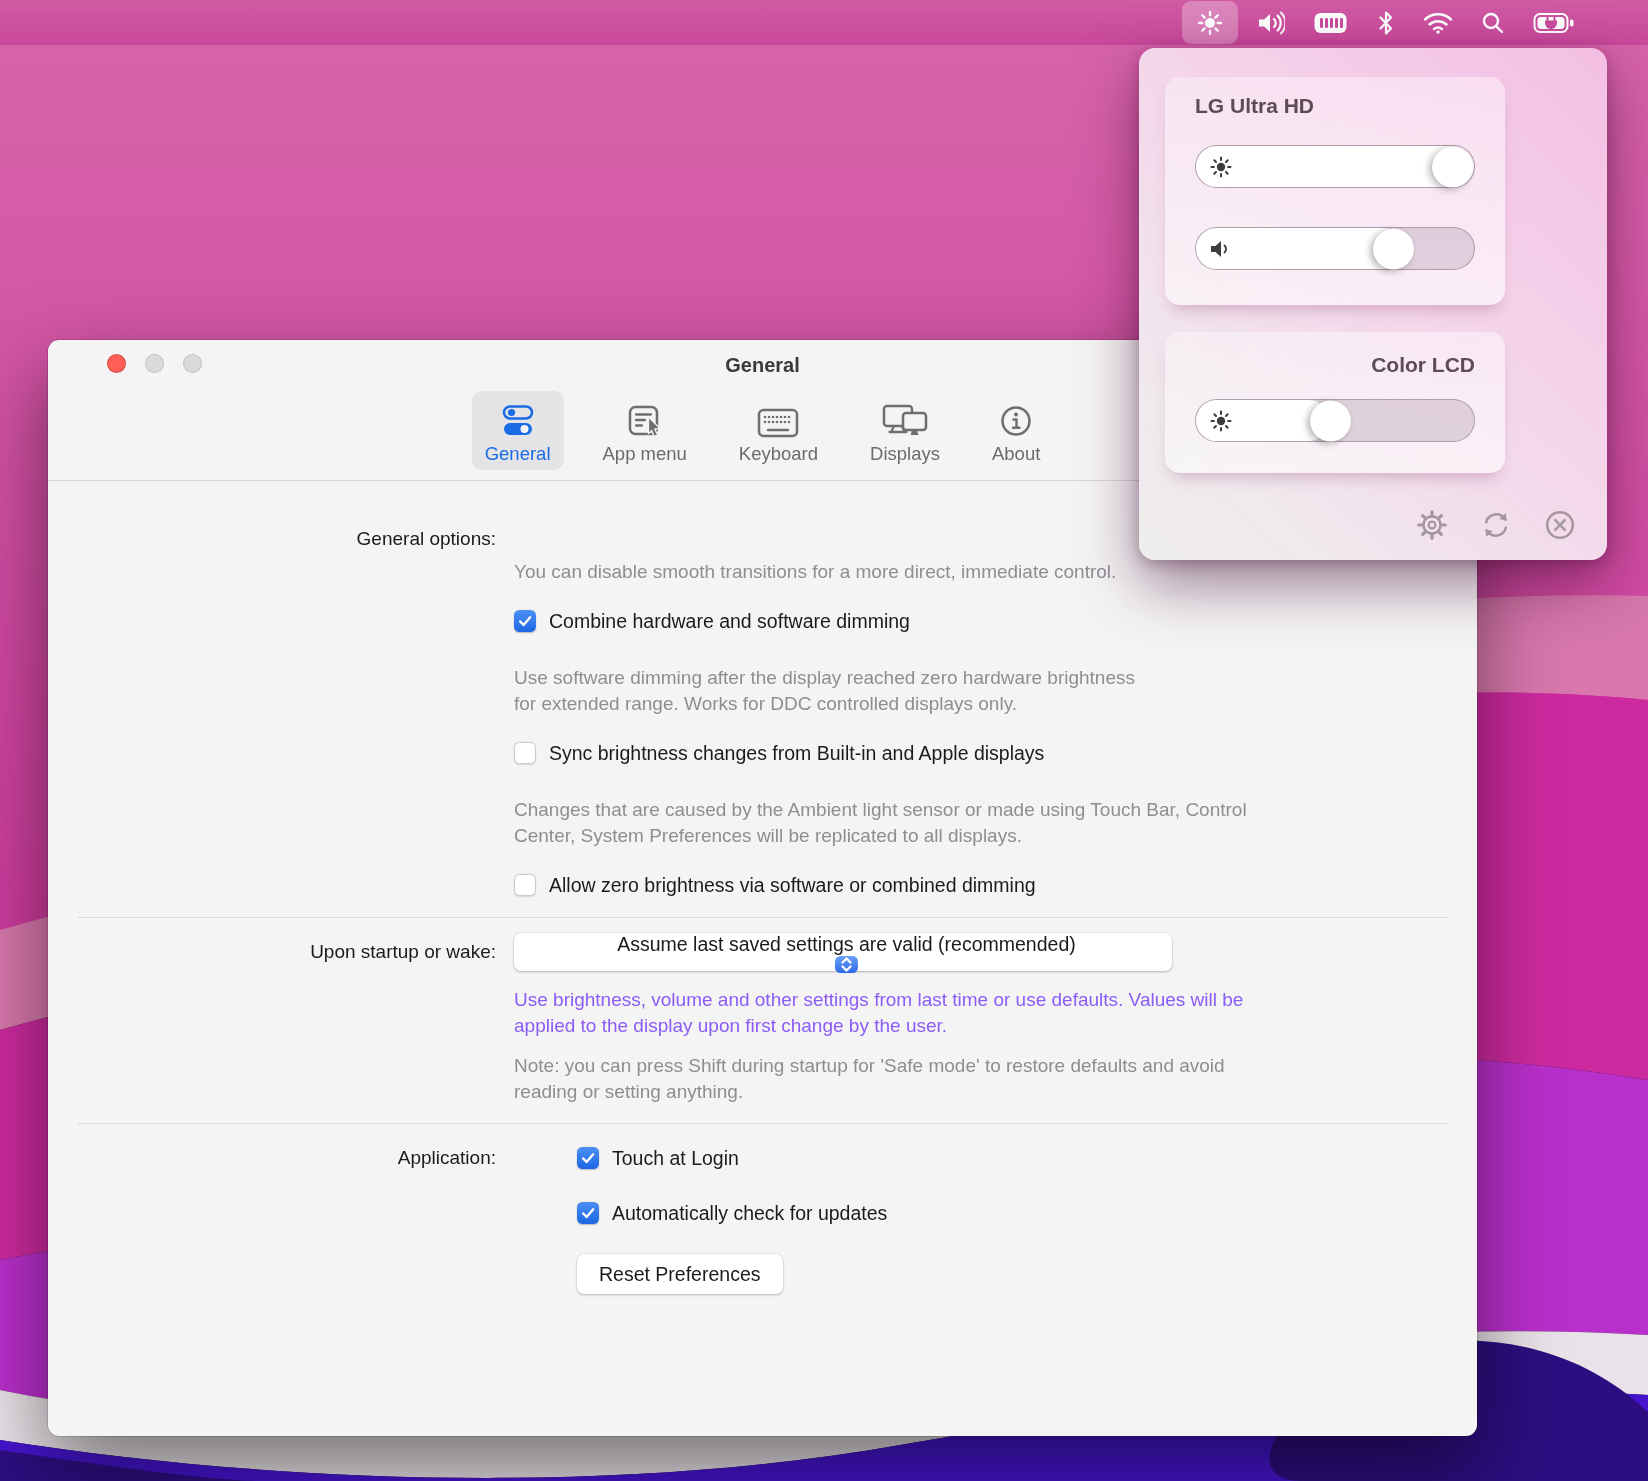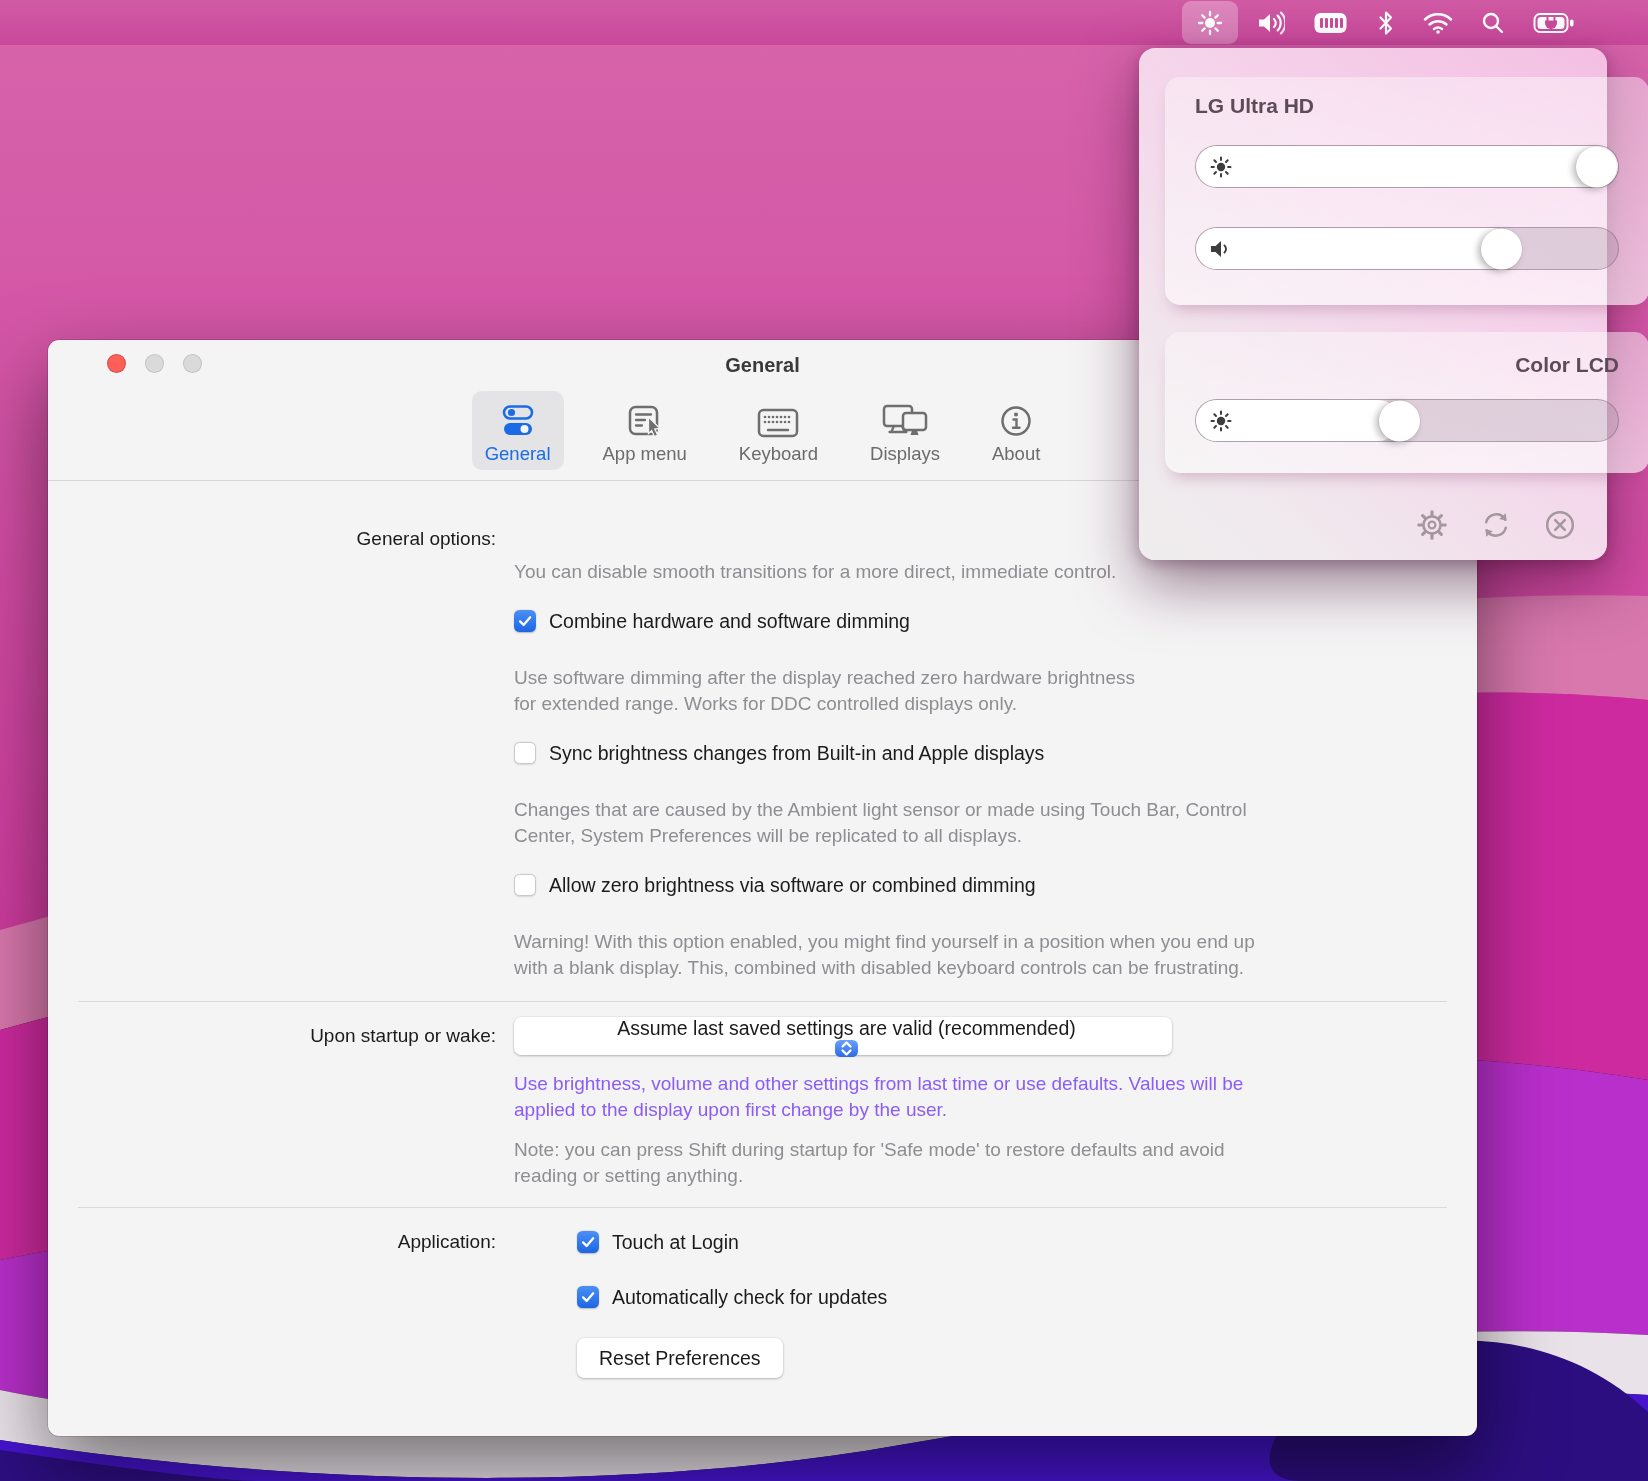--- a/index.html
+++ b/index.html
@@ -13,21 +13,21 @@
   .menubar{position:absolute;top:0;left:0;right:0;height:45px;z-index:5;
            background:linear-gradient(180deg,#d15ba5,#c9489b);}
   .mb-items{position:absolute;right:64px;top:0;height:45px;display:flex;align-items:center;gap:10px;}
   .mb-item{height:45px;display:flex;align-items:center;justify-content:center;padding:0 9px;}
   .mb-item.selected{background:rgba(255,255,255,0.28);border-radius:9px;height:43px;padding:0 15px;}
   
   .popover{position:absolute;left:1139px;top:48px;width:468px;height:512px;z-index:6;
            border-radius:16px;
            background:linear-gradient(222deg,#f3bfe3 0%,#f5d2ea 38%,#f0e9ed 82%,#efedee 100%);
            box-shadow:0 24px 60px rgba(60,10,45,.5),0 4px 14px rgba(60,10,45,.28);}
-  .device-card{position:absolute;left:26px;width:484px;border-radius:15px;box-sizing:border-box;
+  .device-card{position:absolute;left:26px;width:340px;border-radius:15px;box-sizing:border-box;
            padding:0 30px;
            background:linear-gradient(165deg,rgba(255,255,255,.34),rgba(255,255,255,.62));
            box-shadow:0 10px 16px -7px rgba(140,60,110,.35);}
   .card-1{top:29px;height:228px;padding-top:14px;}
   .card-2{top:284px;height:141px;padding-top:18px;text-align:right;}
   .device-title{font-size:21px;font-weight:700;color:#5e4b58;line-height:30px;}
   .slider{position:relative;height:43px;border-radius:22px;box-sizing:border-box;
           background:rgba(163,138,158,.30);border:1px solid rgba(120,95,115,.45);}
   .card-1 .slider.s1{margin-top:24px;}
   .card-1 .slider.s2{margin-top:39px;}
@@ -310,24 +310,20 @@
             <div class="odesc">
               <div>Changes that are caused by the Ambient light sensor or made using Touch Bar, Control</div>
               <div>Center, System Preferences will be replicated to all displays.</div>
             </div>
           </div>
           <div class="opt">
             <div class="opt-row">
               <span class="cbox unchecked"></span>
               <span class="olabel">Allow zero brightness via software or combined dimming</span>
             </div>
-            <div class="odesc">
-              <div>Warning! With this option enabled, you might find yourself in a position when you end up</div>
-              <div>with a blank display. This, combined with disabled keyboard controls can be frustrating.</div>
-            </div>
           </div>
         </div>
       </div>
 
       <div class="divider"></div>
 
       <div class="sec sec-startup">
         <div class="col-label lbl-startup">Upon startup or wake:</div>
         <div class="col-content">
           <div class="select">

